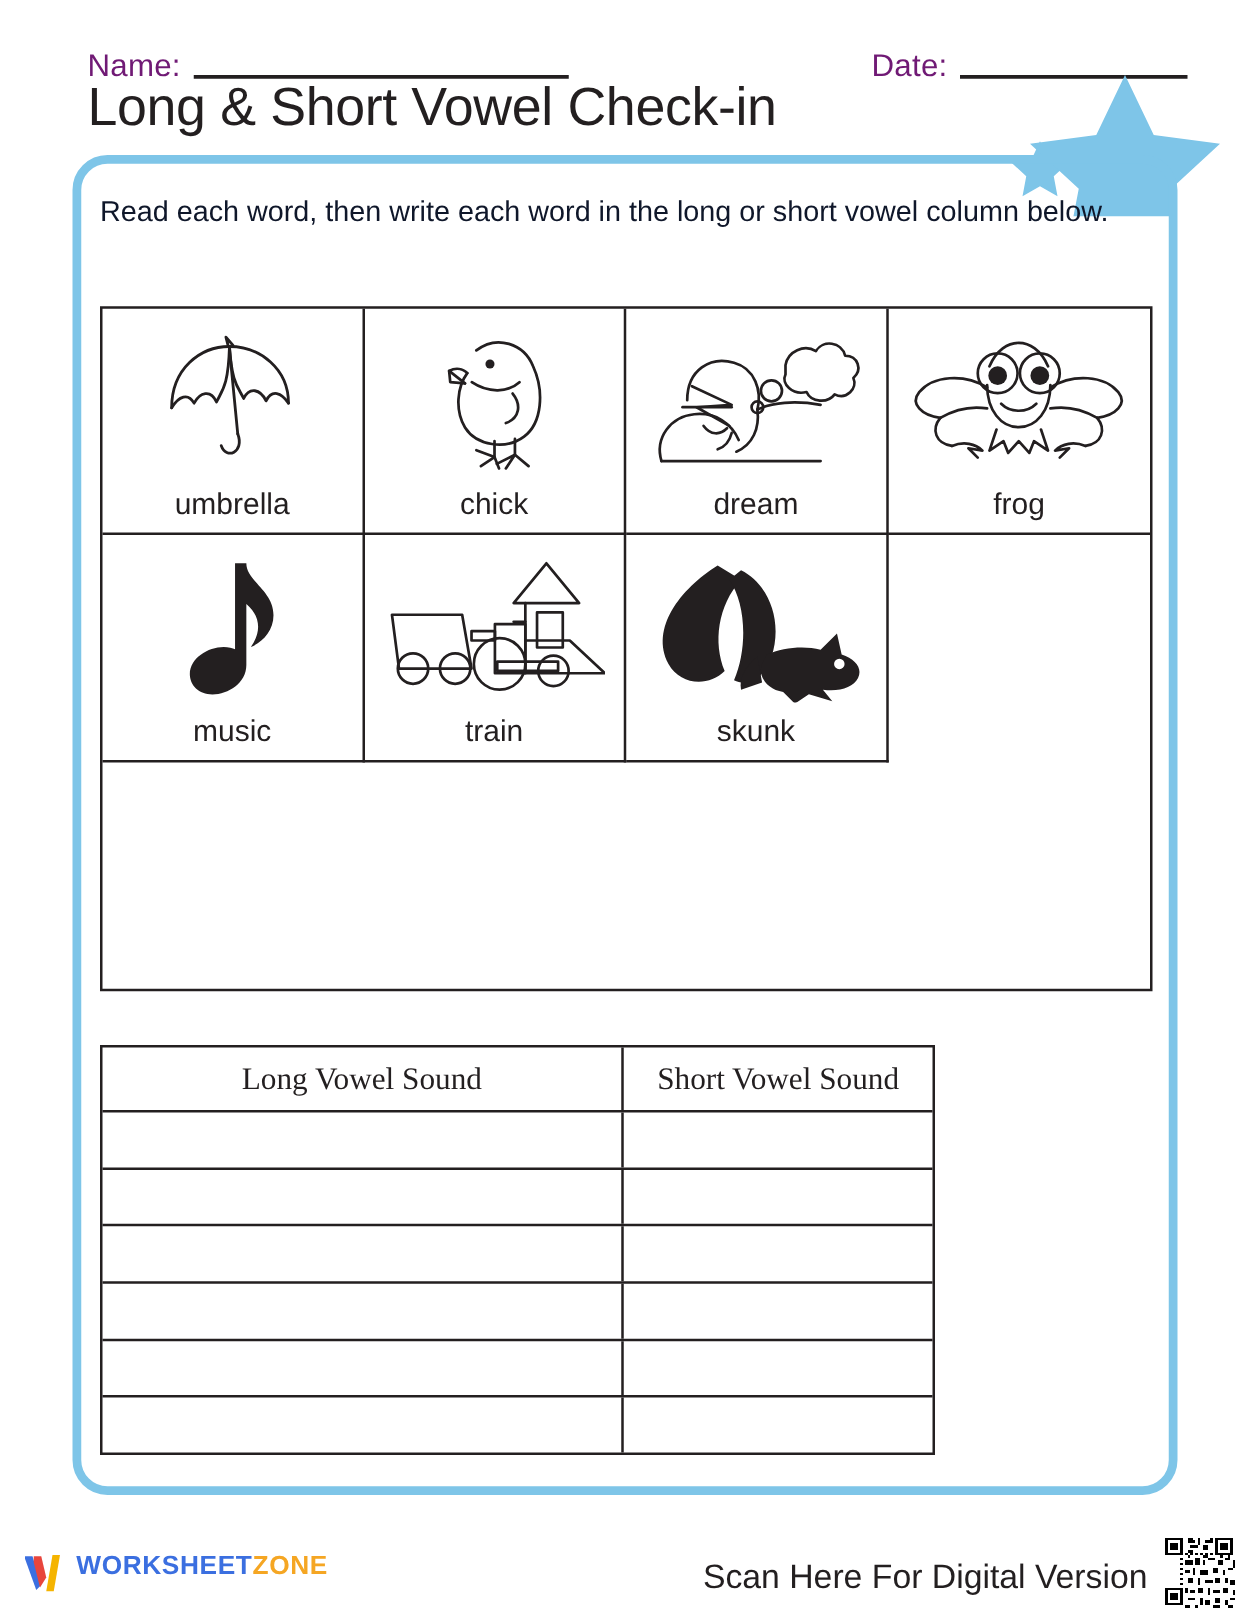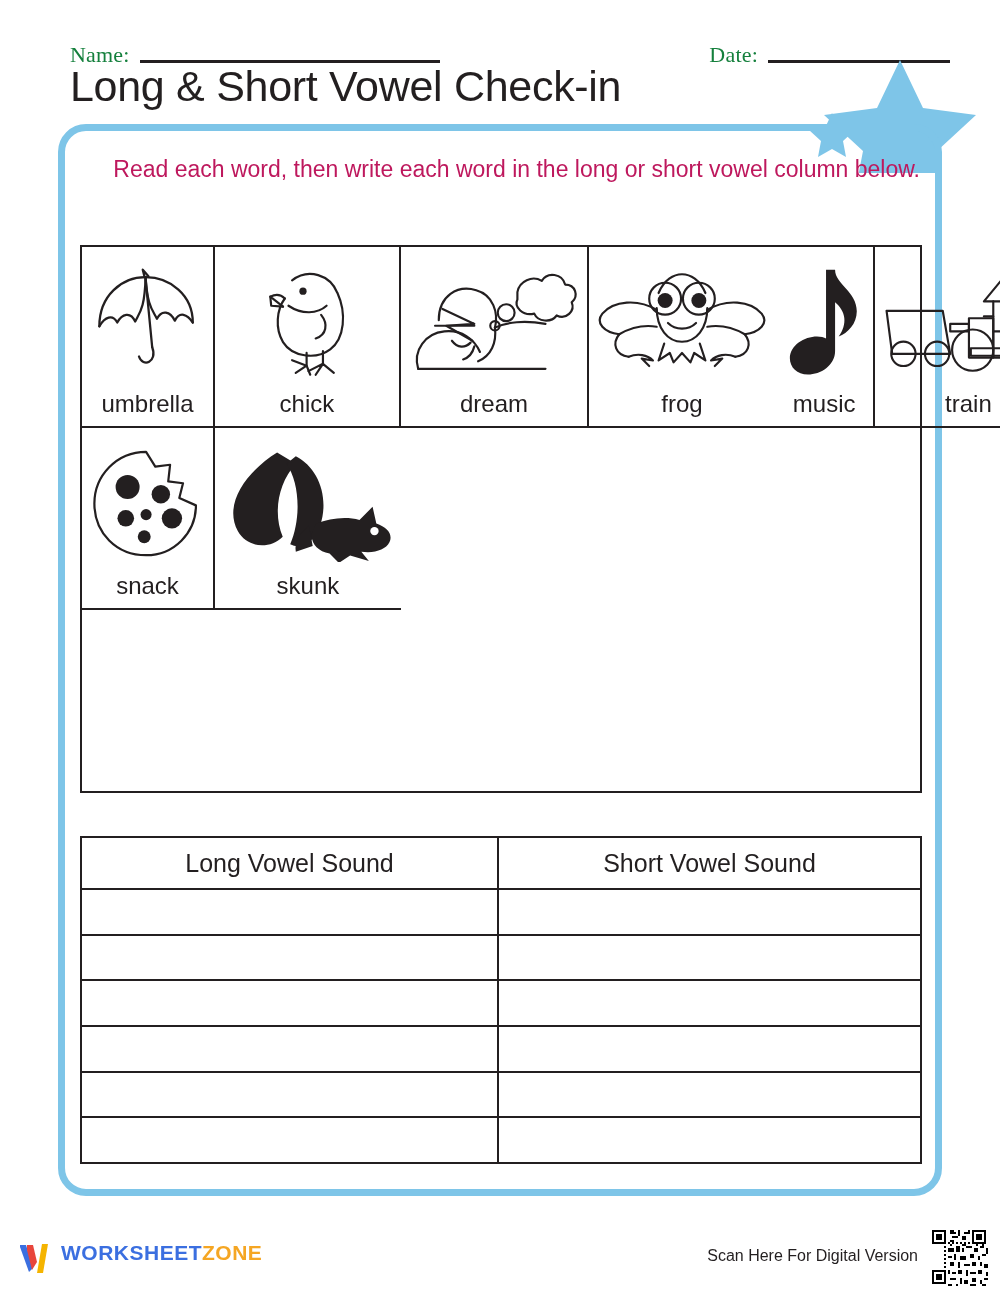--- a/index.html
+++ b/index.html
@@ -10,21 +10,21 @@
     font-family:"Liberation Sans", sans-serif;
     color:#231f20;
     position:relative;
     overflow:hidden;
   }
   
   .namedate{
     position:absolute;left:70px;top:26px;width:880px;height:40px;
     display:flex;align-items:flex-end;
   }
-  .nd-label{font-size:22px;letter-spacing:.2px;line-height:1;color:#15803d;font-family:Liberation Serif, serif;}
+  .nd-label{font-size:25px;letter-spacing:.2px;line-height:1;color:#701a75;}
   .nd-rule{
     display:inline-block;border-bottom:3px solid #231f20;
     margin-left:10px;margin-bottom:3px;
   }
   .nd-rule.name{width:300px;}
   .nd-rule.date{width:182px;}
   .nd-spacer{flex:1;}
 
   .title{
     position:absolute;left:70px;top:64px;
@@ -38,29 +38,29 @@
   
   .frame{
     position:absolute;left:58px;top:124px;
     width:884px;height:1072px;
     border:7px solid #7ec5e8;border-radius:28px;
     box-sizing:border-box;background:transparent;
   }
 
   .instructions{
     position:absolute;left:80px;top:152px;width:840px;
-    font-size:23px;line-height:34px;color:#be185d;text-align:right;
+    font-size:23px;line-height:34px;color:#0f172a;
   }
 
   
   .pic-grid{
     position:absolute;left:80px;top:245px;
     width:842px;height:548px;
     display:grid;
-    grid-template-columns:repeat(6,1fr);
+    grid-template-columns:repeat(4,1fr);
     grid-template-rows:repeat(3,1fr);
     border:2px solid #231f20;
     box-sizing:border-box;
     background:#fff;
   }
   .pic-cell{
     border-right:2px solid #231f20;
     border-bottom:2px solid #231f20;
     box-sizing:border-box;
     display:flex;flex-direction:column;
@@ -77,25 +77,26 @@
   }
   .pic-art svg{display:block;max-height:118px;width:auto;}
   .pic-word{
     font-size:24px;line-height:1;color:#231f20;
     padding-bottom:6px;
   }
 
   
   .ans-table{
     position:absolute;left:80px;top:836px;
-    width:842px;height:328px;
+    width:668px;height:328px;
     border:2px solid #231f20;
     box-sizing:border-box;
     display:flex;flex-direction:column;
     background:#fff;
+    font-family:Liberation Serif, serif;
   }
   .ans-head{
     display:flex;height:50px;flex:0 0 50px;
     border-bottom:2px solid #231f20;
   }
   .ans-row{
     display:flex;flex:1 1 0;
     border-bottom:2px solid #231f20;
   }
   .ans-row:last-child{border-bottom:none;}
@@ -119,21 +120,21 @@
     position:absolute;left:18px;top:18px;
     display:flex;align-items:flex-start;gap:9px;
   }
   .logo-word{
     font-size:21px;font-weight:bold;letter-spacing:.5px;line-height:1;
   }
   .logo-worksheet{color:#3b6fe0;}
   .logo-zone{color:#f5a623;}
   .scan-text{
     position:absolute;right:82px;top:24px;
-    font-size:16px;color:#231f20;line-height:1;white-space:nowrap;
+    font-size:27px;color:#231f20;line-height:1;white-space:nowrap;
   }
   .qr{
     position:absolute;right:8px;top:0px;
     width:66px;height:66px;background:#fff;
   }
 </style>
 </head>
 <body>
 
 <div class="namedate">
@@ -276,35 +277,20 @@
           <circle cx="62" cy="96" r="13"></circle>
           <circle cx="100" cy="92" r="22"></circle>
           <circle cx="146" cy="98" r="13"></circle>
           <rect x="98" y="90" width="52" height="8"></rect>
         </g>
       </svg>
     </div>
     <div class="pic-word">train</div>
   </div>
 
-  <div class="pic-cell">
-    <div class="pic-art">
-      <svg viewBox="0 0 130 125" width="120" height="116">
-        <path fill="none" stroke="#231f20" stroke-width="2.4" stroke-linejoin="round" d="M64 6 C32 6 8 32 8 62 C8 94 32 118 64 118 C94 118 118 94 118 64
-             L100 56 L104 40 L88 38 L90 20 L74 22 Z"></path>
-        <circle cx="44" cy="44" r="13" fill="#231f20"></circle>
-        <circle cx="80" cy="52" r="10" fill="#231f20"></circle>
-        <circle cx="42" cy="78" r="9" fill="#231f20"></circle>
-        <circle cx="64" cy="74" r="6" fill="#231f20"></circle>
-        <circle cx="92" cy="78" r="11" fill="#231f20"></circle>
-        <circle cx="62" cy="98" r="7" fill="#231f20"></circle>
-      </svg>
-    </div>
-    <div class="pic-word">snack</div>
-  </div>
 
   <div class="pic-cell">
     <div class="pic-art">
       <svg viewBox="0 0 190 125" width="178" height="117">
         <g fill="#231f20" stroke="none">
           <path d="M62 8 C30 28 4 62 20 92 C30 110 54 112 68 98
                    C58 74 62 42 82 20 Z"></path>
           <path d="M82 12 C106 24 118 56 108 86 C102 104 88 112 76 106
                    C88 78 86 40 72 20 Z"></path>
           <path d="M104 84 C118 78 136 76 150 80 L164 66 L168 84

